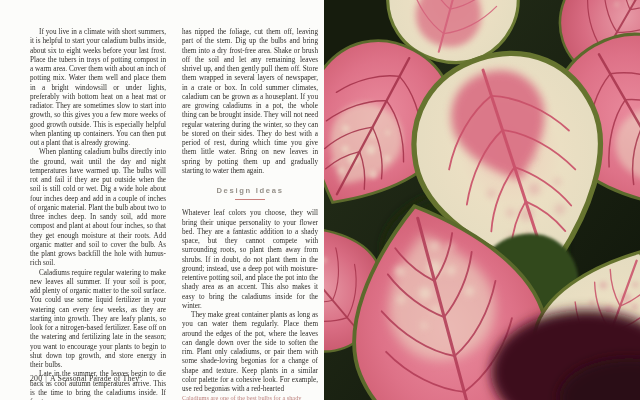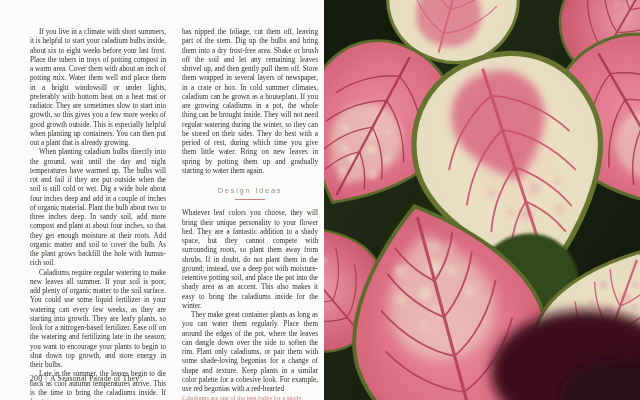--- a/index.html
+++ b/index.html
@@ -16,21 +16,21 @@
     width:136px;
     font-size:7.2px;line-height:9.25px;
     color:var(--body_text,#2f2d2a);
     text-align:justify;
     -webkit-hyphens:auto;hyphens:auto;
   }
   .col p{margin:0;}
   .col p.ind{text-indent:9px;}
   .heading{
     font-family:"Liberation Sans", sans-serif;
-    font-size:7.6px;letter-spacing:1.7px;font-weight:400;
+    font-size:7.6px;letter-spacing:1.7px;font-weight:700;
     color:var(--heading,#96918a);
     text-align:center;margin:10px 0 0 0;
   }
   .heading-rule{
     width:30px;height:1px;background:var(--rule,#c9807d);
     margin:4px auto 9px auto;
   }
   .caption{
     margin-top:15px;width:122px;
     font-size:6.3px;line-height:8.3px;

